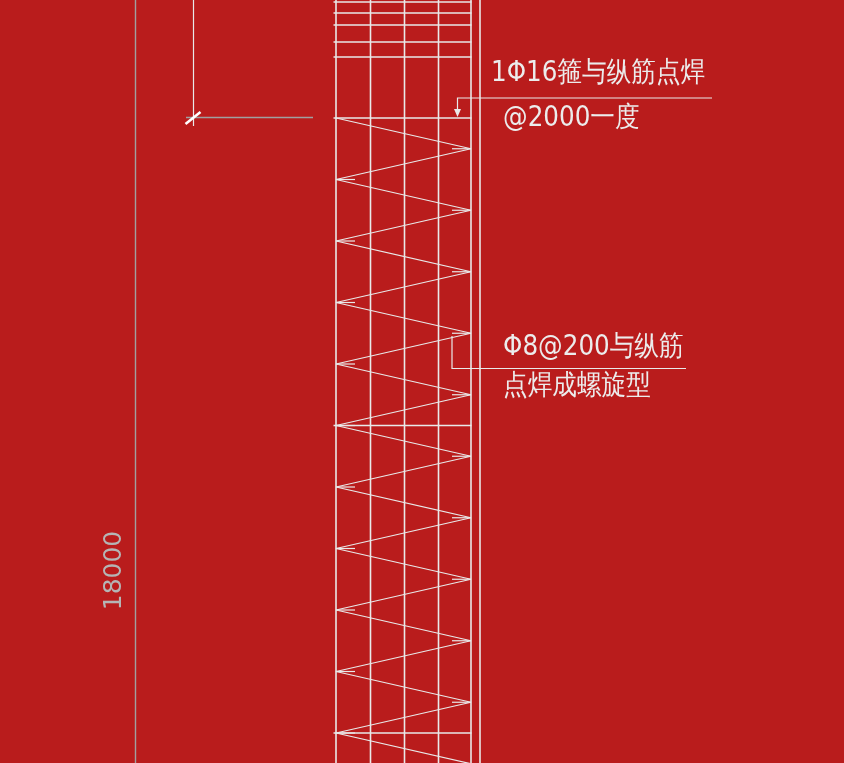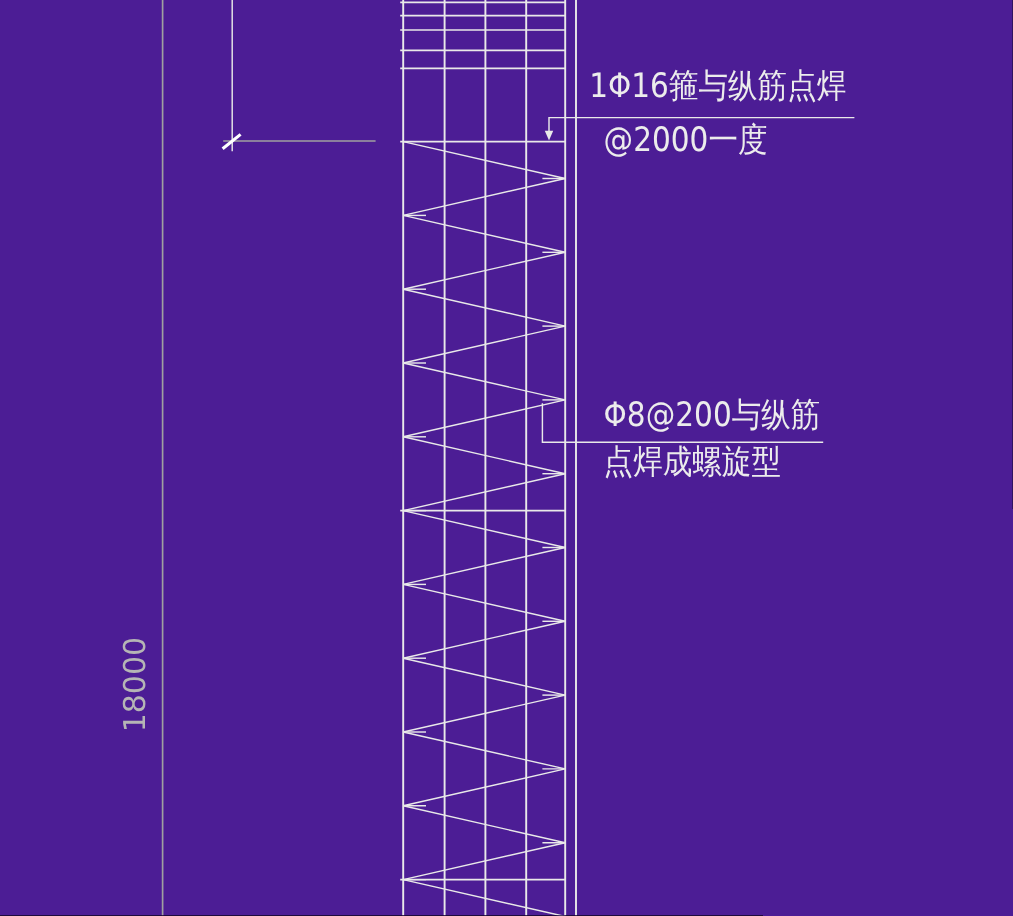--- a/index.html
+++ b/index.html
@@ -28,21 +28,21 @@
     text-align:center;
     font-size:25px;
     line-height:25px;
     transform:rotate(-90deg);
     font-family:"DejaVu Sans",sans-serif;
   }
 </style>
 </head>
 <body>
 
-<div class="canvas" style="background: #4c1d95;">
+<div class="canvas" style="background: #b91c1c;">
 
   <svg id="cad-svg" width="844" height="763" viewBox="0 0 844 763">
     <g id="g-bars">
         <line x1="336" y1="0" x2="336" y2="763" stroke="#e9e9e9" stroke-width="1.6"></line>
         <line x1="370.5" y1="0" x2="370.5" y2="763" stroke="#e9e9e9" stroke-width="1.6"></line>
         <line x1="404.5" y1="0" x2="404.5" y2="763" stroke="#e9e9e9" stroke-width="1.6"></line>
         <line x1="438.5" y1="0" x2="438.5" y2="763" stroke="#e9e9e9" stroke-width="1.6"></line>
         <line x1="471" y1="0" x2="471" y2="763" stroke="#e9e9e9" stroke-width="1.6"></line>
         <line x1="480" y1="0" x2="480" y2="763" stroke="#e9e9e9" stroke-width="1.6"></line>
       </g>

